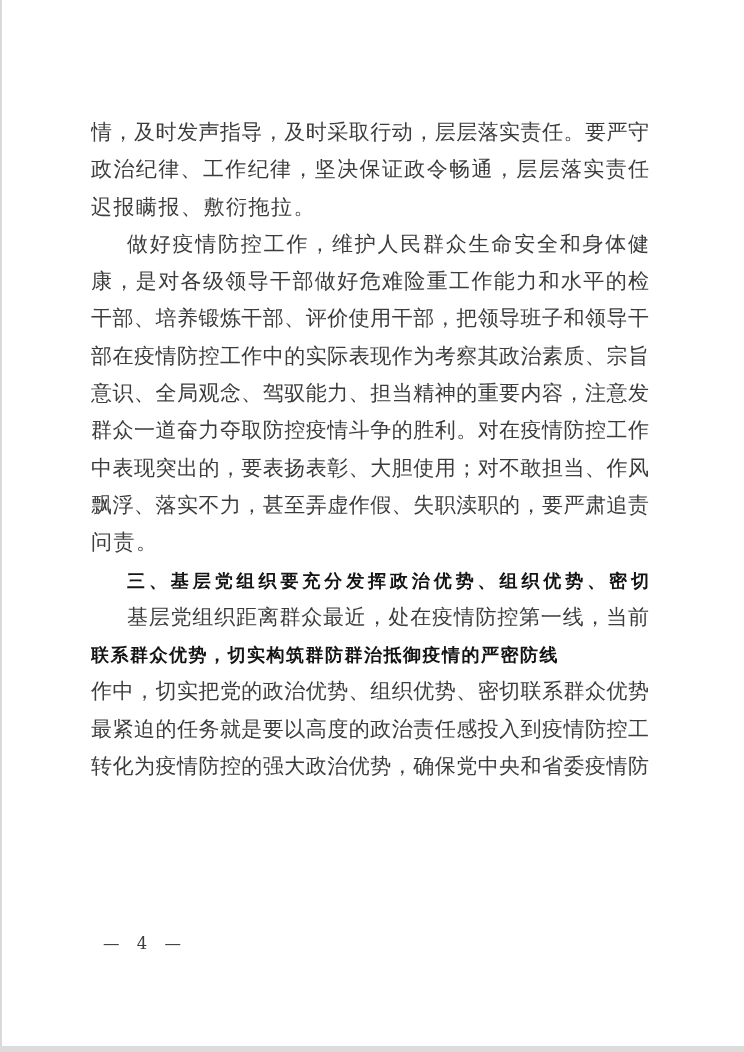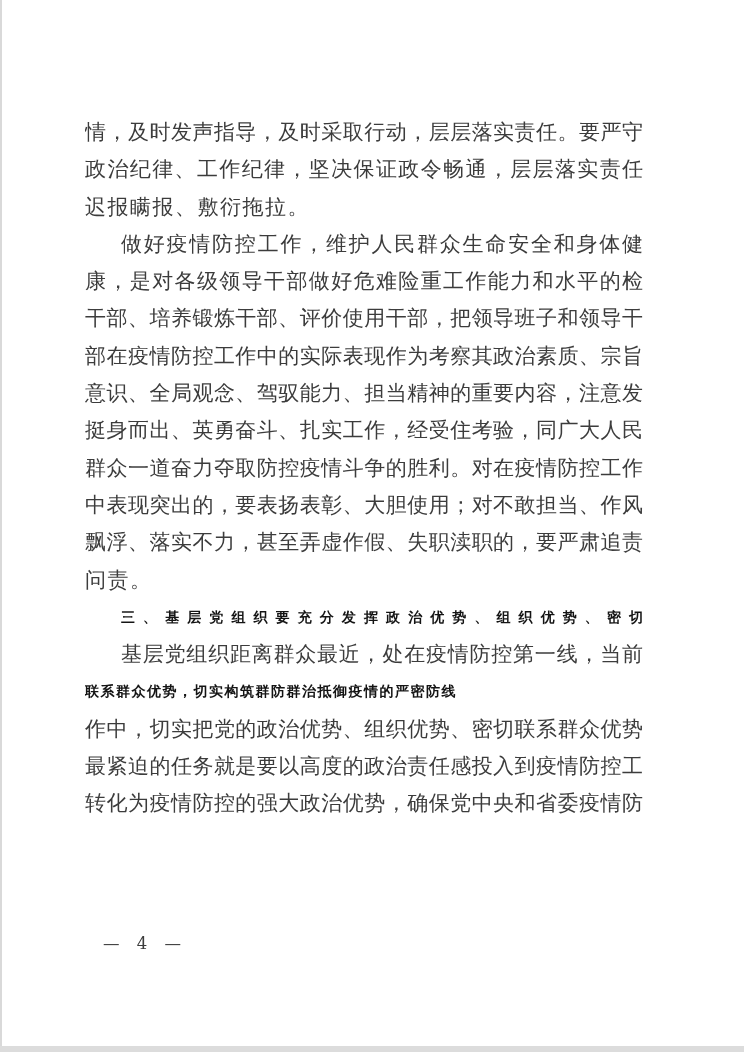--- a/index.html
+++ b/index.html
@@ -22,21 +22,21 @@
     background: #d9d9d9;
   }
   .bottom-edge {
     position: absolute;
     left: 0; bottom: 0;
     width: 100%; height: 6px;
     background: #dcdcdc;
   }
   .content {
     position: absolute;
-    left: 85px;
+    left: 91px;
     top: 114px;
     width: 558px;
   }
   .line {
     height: 37.3px;
     line-height: 37.3px;
     font-size: 21px;
     letter-spacing: 1.5px;
     color: #3c3c3c;
     overflow: hidden;
@@ -46,21 +46,21 @@
     text-align-last: justify;
     letter-spacing: 0;
   }
   .line.indent {
     text-indent: 36px;
   }
   .line.heading {
     font-family: "DejaVu Sans", "Liberation Sans", sans-serif;
     font-weight: bold;
     color: #141414;
-    font-size: 14px;
+    font-size: 18px;
   }
   .footer {
     position: absolute;
     left: 103px;
     top: 934px;
     font-size: 16.5px;
     letter-spacing: 3px;
     word-spacing: 6px;
     color: #3c3c3c;
   }
@@ -72,21 +72,20 @@
   <div class="left-edge"></div>
   <div class="content" id="doc-body">
       <div class="line stretch">情，及时发声指导，及时采取行动，层层落实责任。要严守</div>
       <div class="line stretch">政治纪律、工作纪律，坚决保证政令畅通，层层落实责任</div>
       <div class="line">迟报瞒报、敷衍拖拉。</div>
       <div class="line indent stretch">做好疫情防控工作，维护人民群众生命安全和身体健</div>
       <div class="line stretch">康，是对各级领导干部做好危难险重工作能力和水平的检</div>
       <div class="line stretch">干部、培养锻炼干部、评价使用干部，把领导班子和领导干</div>
       <div class="line stretch">部在疫情防控工作中的实际表现作为考察其政治素质、宗旨</div>
       <div class="line stretch">意识、全局观念、驾驭能力、担当精神的重要内容，注意发</div>
-      <div class="line stretch">挺身而出、英勇奋斗、扎实工作，经受住考验，同广大人民</div>
       <div class="line stretch">群众一道奋力夺取防控疫情斗争的胜利。对在疫情防控工作</div>
       <div class="line stretch">中表现突出的，要表扬表彰、大胆使用；对不敢担当、作风</div>
       <div class="line stretch">飘浮、落实不力，甚至弄虚作假、失职渎职的，要严肃追责</div>
       <div class="line">问责。</div>
       <div class="line heading indent stretch">三、基层党组织要充分发挥政治优势、组织优势、密切</div>
       <div class="line indent stretch">基层党组织距离群众最近，处在疫情防控第一线，当前</div>
       <div class="line heading">联系群众优势，切实构筑群防群治抵御疫情的严密防线</div>
       <div class="line stretch">作中，切实把党的政治优势、组织优势、密切联系群众优势</div>
       <div class="line stretch">最紧迫的任务就是要以高度的政治责任感投入到疫情防控工</div>
       <div class="line stretch">转化为疫情防控的强大政治优势，确保党中央和省委疫情防</div>

